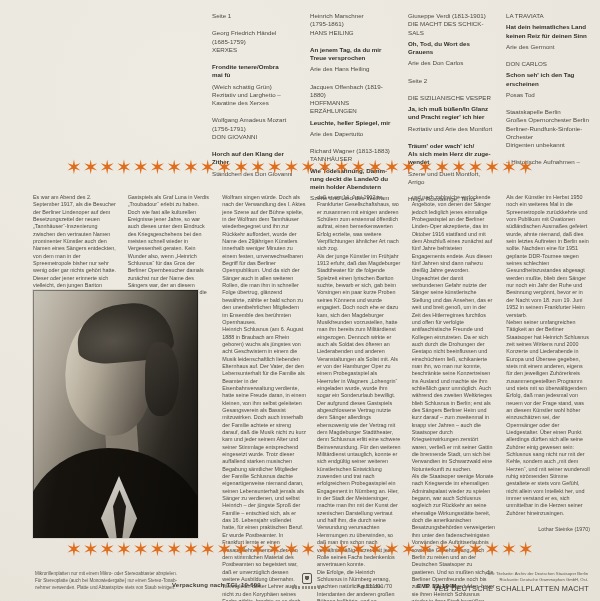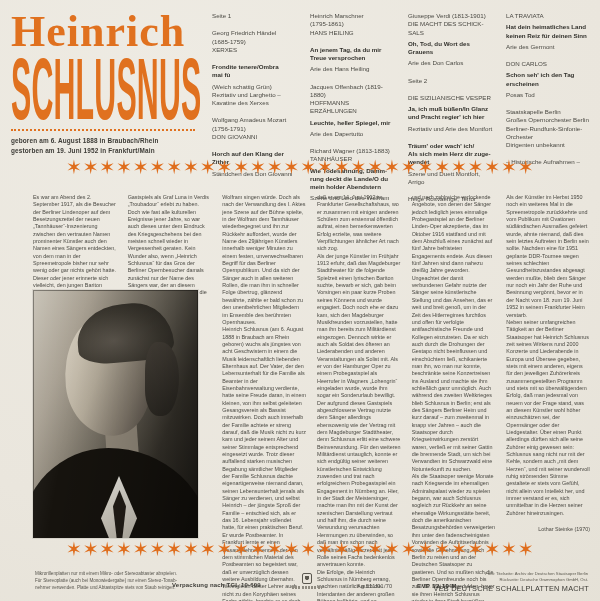--- a/index.html
+++ b/index.html
@@ -100,31 +100,20 @@
   .order-no{position:absolute;left:357px;top:583px;font-size:5.6px;color:#4a4943;letter-spacing:0.2px;}
   .price{position:absolute;left:417px;top:582px;font-size:6.2px;font-weight:bold;color:#3b3a35;letter-spacing:0.3px;}
   .credits{position:absolute;right:12px;top:571px;font-size:4.2px;line-height:1.5;color:#5b594f;text-align:right;}
   .publisher{position:absolute;right:11px;top:584px;font-size:7.3px;color:#3b3a35;letter-spacing:0.25px;}
 </style>
 </head>
 <body>
 
 <div id="sleeve">
 
-  <div class="title-block">
-    <div class="title-serif">Heinrich</div>
-    <div class="title-cond-wrap">
-      <span class="title-cond">SCHLUSNUS</span>
-    </div>
-    <div class="dotted-rule"></div>
-    <div class="life-lines">
-      <div>geboren am 6. August 1888 in Braubach/Rhein</div>
-      <div>gestorben am 19. Juni 1952 in Frankfurt/Main</div>
-    </div>
-  </div>
 
   <div class="tracklists">
       <div class="tl-col">
         <div class="tl-block">Seite 1</div>
         <div class="tl-block gap">Georg Friedrich Händel
 (1685-1759)
 XERXES</div>
         <div class="tl-block bold gap">Frondite tenere/Ombra
 mai fù</div>
         <div class="tl-block">(Weich schattig Grün)

